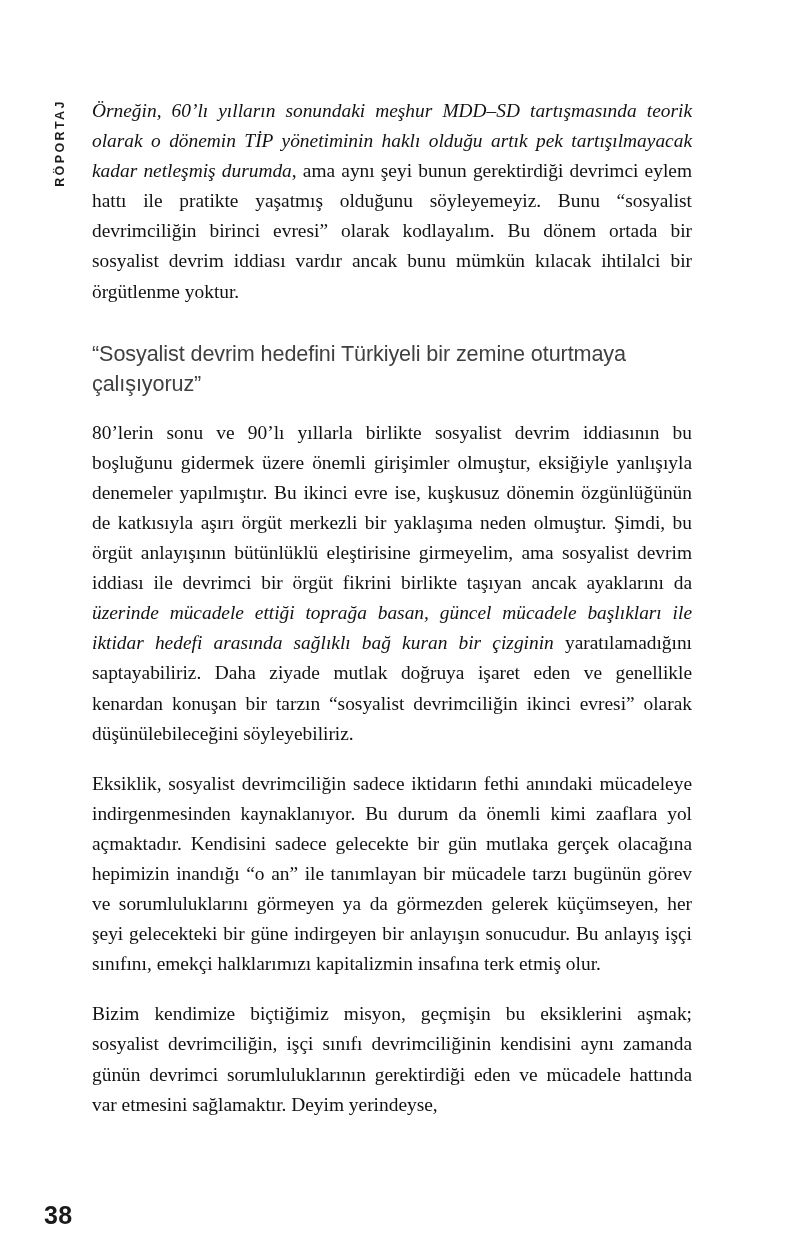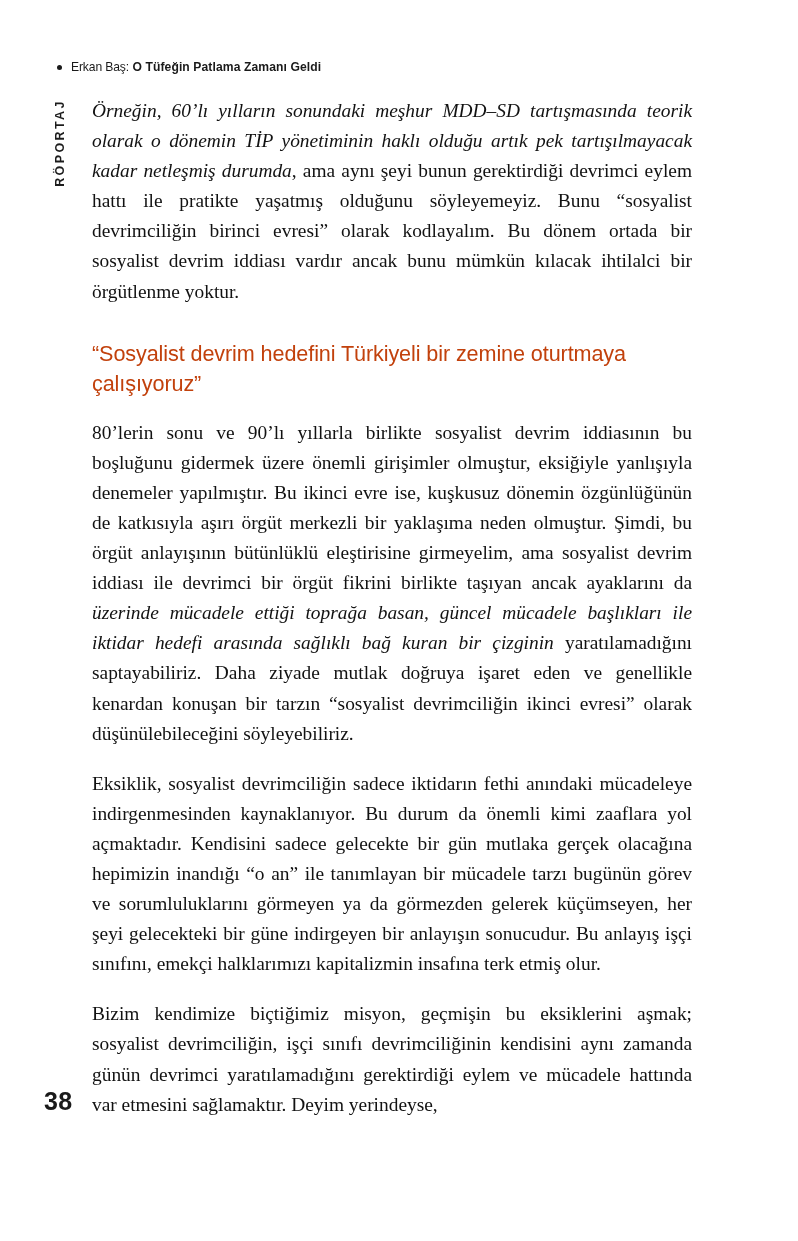--- a/index.html
+++ b/index.html
@@ -110,61 +110,57 @@
     font-style: italic;
   }
 
   
   .section-heading {
     margin: 32px 0 19px 0;
     font-family: "Liberation Sans", sans-serif;
     font-size: 21.6px;
     font-weight: 400;
     line-height: 30px;
-    color: #c2410c;
+    color: #404040;
     letter-spacing: -0.1px;
     max-width: 560px;
   }
 
   
   .folio {
     position: absolute;
     left: 44px;
-    top: 1087px;
+    top: 1201px;
     font-family: "Liberation Sans", sans-serif;
     font-size: 25px;
     font-weight: 600;
     color: #1a1a1a;
     letter-spacing: 0.4px;
   }
 </style>
 </head>
 <body>
 
 <div class="page">
 
-  <div class="running-header">
-    <span class="header-bullet"></span>
-    <span class="header-text"><span class="header-person">Erkan Baş:</span><span class="header-title">&nbsp;<span>O Tüfeğin Patlama Zamanı Geldi</span></span></span>
-  </div>
 
   <div class="section-tab">
     <span class="section-tab-label">RÖPORTAJ</span>
   </div>
 
   <div class="text-column">
 
     <p class="body-par"><em>Örneğin, 60’lı yılların sonundaki meşhur MDD–SD tartışmasında teorik olarak o dönemin TİP yönetiminin haklı olduğu artık pek tartışılmayacak kadar netleşmiş durumda</em><span>, ama aynı şeyi bunun gerektirdiği devrimci eylem hattı ile pratikte yaşatmış olduğunu söyleyemeyiz. Bunu “sosyalist devrimciliğin birinci evresi” olarak kodlayalım. Bu dönem ortada bir sosyalist devrim iddiası vardır ancak bunu mümkün kılacak ihtilalci bir örgütlenme yoktur.</span></p>
 
     <h2 class="section-heading">“Sosyalist devrim hedefini Türkiyeli bir zemine oturtmaya çalışıyoruz”</h2>
 
     <p class="body-par"><span>80’lerin sonu ve 90’lı yıllarla birlikte sosyalist devrim iddiasının bu boşluğunu gidermek üzere önemli girişimler olmuştur, eksiğiyle yanlışıyla denemeler yapılmıştır. Bu ikinci evre ise, kuşkusuz dönemin özgünlüğünün de katkısıyla aşırı örgüt merkezli bir yaklaşıma neden olmuştur. Şimdi, bu örgüt anlayışının bütünlüklü eleştirisine girmeyelim, ama sosyalist devrim iddiası ile devrimci bir örgüt fikrini birlikte taşıyan ancak ayaklarını da </span><em>üzerinde mücadele ettiği toprağa basan, güncel mücadele başlıkları ile iktidar hedefi arasında sağlıklı bağ kuran bir çizginin</em><span> yaratılamadığını saptayabiliriz. Daha ziyade mutlak doğruya işaret eden ve genellikle kenardan konuşan bir tarzın “sosyalist devrimciliğin ikinci evresi” olarak düşünülebileceğini söyleyebiliriz.</span></p>
 
     <p class="body-par"><span>Eksiklik, sosyalist devrimciliğin sadece iktidarın fethi anındaki mücadeleye indirgenmesinden kaynaklanıyor. Bu durum da önemli kimi zaaflara yol açmaktadır. Kendisini sadece gelecekte bir gün mutlaka gerçek olacağına hepimizin inandığı “o an” ile tanımlayan bir mücadele tarzı bugünün görev ve sorumluluklarını görmeyen ya da görmezden gelerek küçümseyen, her şeyi gelecekteki bir güne indirgeyen bir anlayışın sonucudur. Bu anlayış işçi sınıfını, emekçi halklarımızı kapitalizmin insafına terk etmiş olur.</span></p>
 
 
-    <p class="body-par"><span>Bizim kendimize biçtiğimiz misyon, geçmişin bu eksiklerini aşmak; sosyalist devrimciliğin, işçi sınıfı devrimciliğinin kendisini aynı zamanda günün devrimci yaratılamadığını gerektirdiği eylem ve mücadele hattında var etmesini sağlamaktır. Deyim yerindeyse,</span></p>
+    <p class="body-par"><span>Bizim kendimize biçtiğimiz misyon, geçmişin bu eksiklerini aşmak; sosyalist devrimciliğin, işçi sınıfı devrimciliğinin kendisini aynı zamanda günün devrimci sorumluluklarının gerektirdiği eden ve mücadele hattında var etmesini sağlamaktır. Deyim yerindeyse,</span></p>
 
   </div>
 
   <div class="folio">38</div>
 
 </div>
 
 </body></html>

